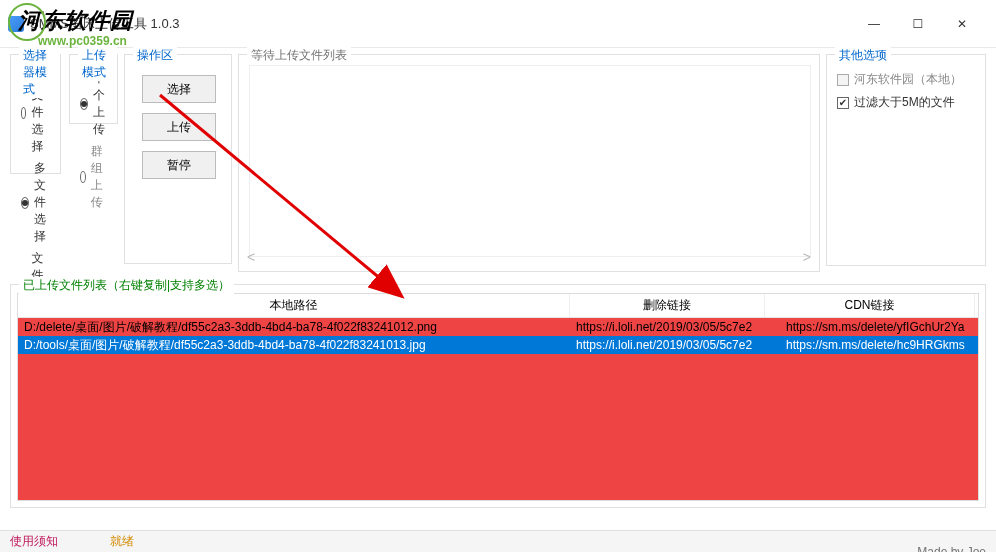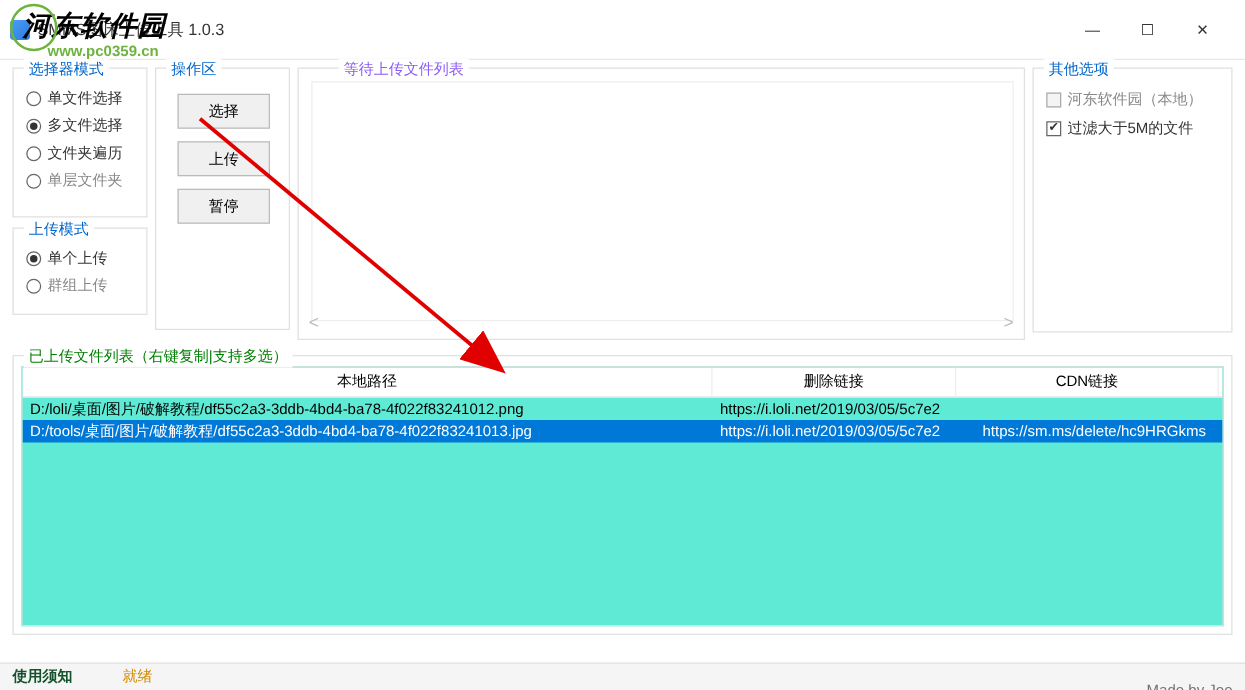--- a/index.html
+++ b/index.html
@@ -42,22 +42,22 @@
     .fieldset-title {
       position: absolute;
       top: -8px;
       left: 8px;
       background: #fff;
       padding: 0 4px;
       color: #0066cc;
       font-size: 12px;
     }
     .fieldset-title.green { color: #008000; }
-    .fieldset-title.red { color: #8b5cf6; margin-left: 24px; }
-    .col-left { display: flex; flex-direction: column; gap: 8px; width: 108px; }
+    .fieldset-title.red { color: #737373; }
+    .col-left { display: flex; gap: 8px; width: 108px; }
     .select-mode { height: 120px; }
     .upload-mode { height: 70px; }
     .radio-row { display: flex; align-items: center; gap: 5px; margin: 5px 0; cursor: pointer; color: #333; }
     .radio-dot { width: 12px; height: 12px; border: 1px solid #666; border-radius: 50%; display: inline-flex; align-items: center; justify-content: center; background: #fff; }
     .radio-dot.checked::after { content: ''; width: 6px; height: 6px; background: #333; border-radius: 50%; }
     .radio-disabled { color: #888; }
     .actions { width: 108px; height: 210px; }
     .action-btn {
       display: block;
       width: 74px;
@@ -103,21 +103,21 @@
     .uploaded-section {
       margin-top: 12px;
       border: 1px solid #e0e0e0;
       position: relative;
       padding: 8px 6px 6px 6px;
     }
     .table-wrap {
       border: 1px solid #ddd;
       height: 208px;
       overflow: hidden;
-      background: #5eead4;
+      background: #ef4444;
     }
     .table-header {
       display: flex;
       background: #fff;
       border-bottom: 1px solid #e5e5e5;
       height: 24px;
       align-items: center;
     }
     .th, .td {
       padding: 3px 6px;
@@ -145,21 +145,21 @@
       left: 0;
       right: 0;
       height: 22px;
       background: #f5f5f5;
       border-top: 1px solid #e0e0e0;
       display: flex;
       align-items: center;
       padding: 0 10px;
       font-size: 12px;
     }
-    .status-left { margin-right: 40px; color: #14532d; font-weight: bold; }
+    .status-left { margin-right: 52px; color: #be185d; }
     .status-ready { color: #d28a00; }
     .status-right { margin-left: auto; color: #737373; margin-top: 20px; }
     .watermark {
       position: absolute;
       top: 6px;
       left: 18px;
       pointer-events: none;
       z-index: 100;
     }
     .watermark-text {
@@ -292,22 +292,23 @@
   <div class="uploaded-section">
     <div class="fieldset-title green">已上传文件列表（右键复制|支持多选）</div>
     <div class="table-wrap">
       <div class="table-header">
         <div class="th col-path">本地路径</div>
         <div class="th col-del">删除链接</div>
         <div class="th col-cdn">CDN链接</div>
       </div>
       <div id="table-body">
           <div class="table-row">
-            <div class="td col-path">D:/loli/桌面/图片/破解教程/df55c2a3-3ddb-4bd4-ba78-4f022f83241012.png</div>
+            <div class="td col-path">D:/delete/桌面/图片/破解教程/df55c2a3-3ddb-4bd4-ba78-4f022f83241012.png</div>
             <div class="td col-cdn">https://i.loli.net/2019/03/05/5c7e2</div>
+            <div class="td col-del">https://sm.ms/delete/yfIGchUr2Ya</div>
           </div>
           <div class="table-row selected">
             <div class="td col-path">D:/tools/桌面/图片/破解教程/df55c2a3-3ddb-4bd4-ba78-4f022f83241013.jpg</div>
             <div class="td col-cdn">https://i.loli.net/2019/03/05/5c7e2</div>
             <div class="td col-del">https://sm.ms/delete/hc9HRGkms</div>
           </div>
         </div>
     </div>
   </div>
 </div>

